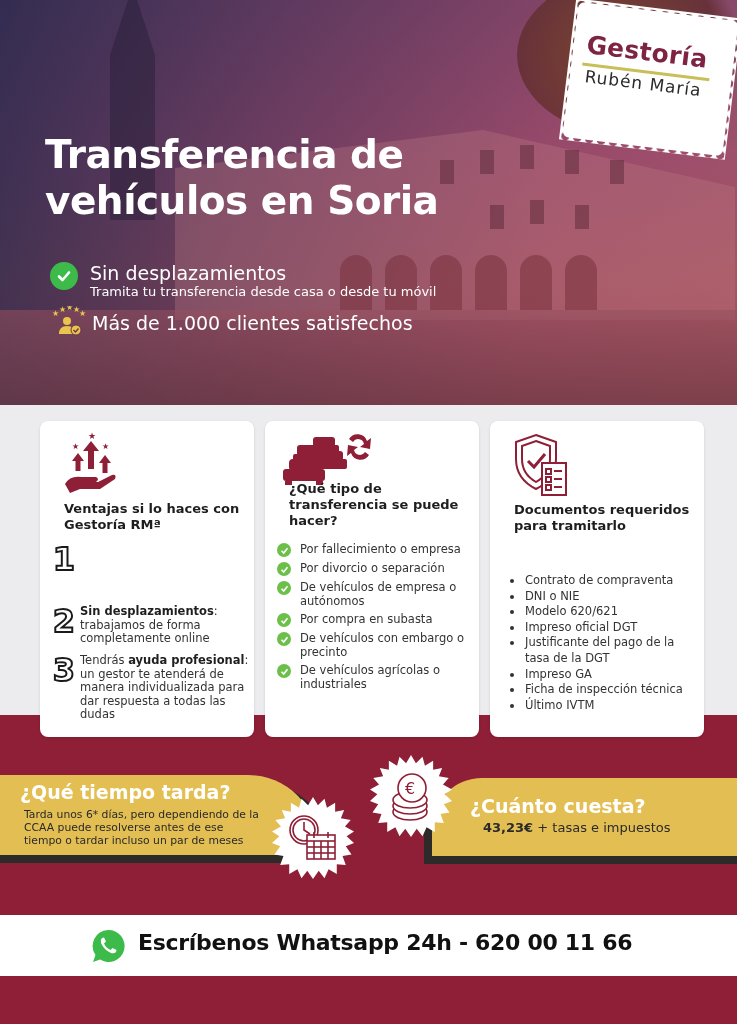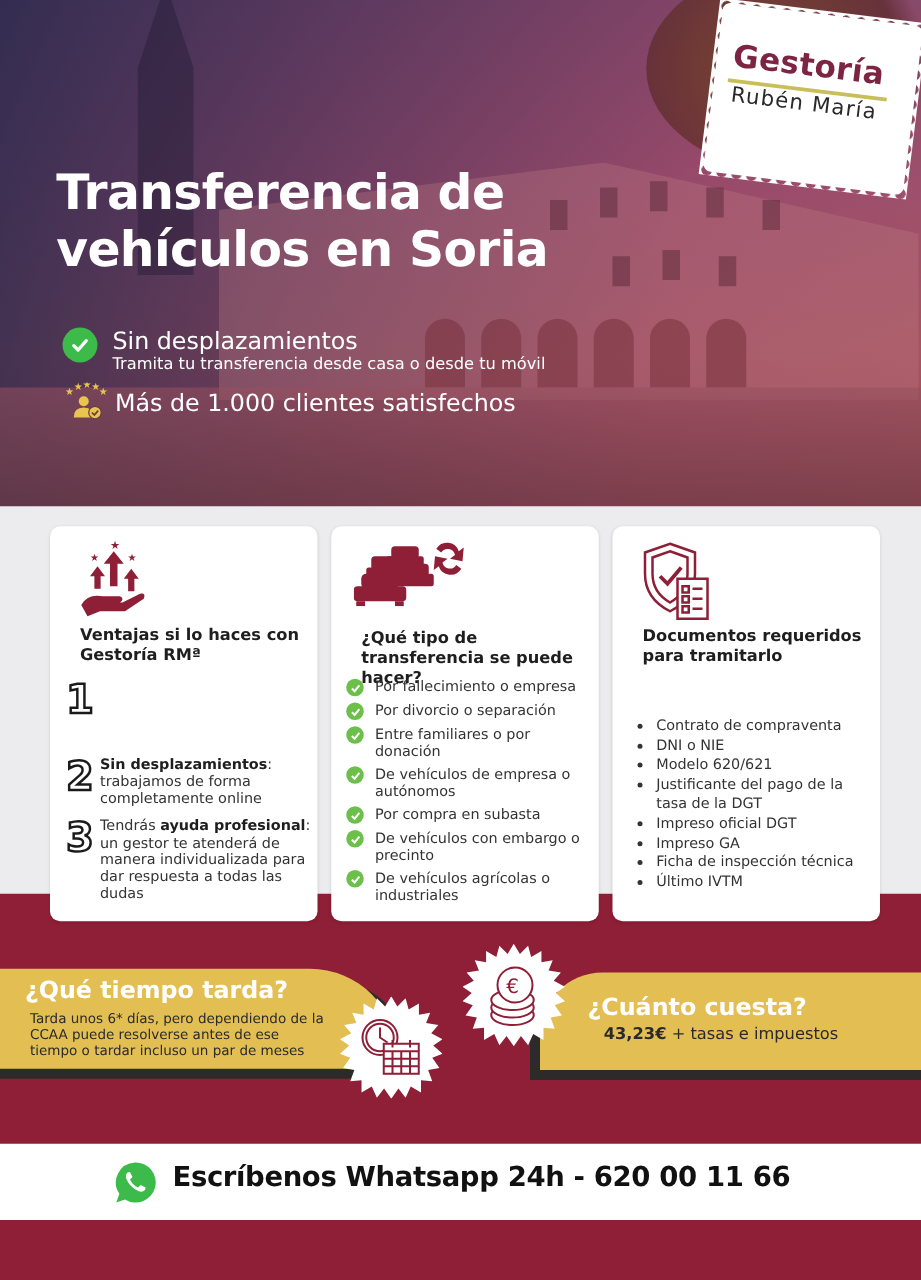--- a/index.html
+++ b/index.html
@@ -191,21 +191,21 @@
       <rect x="34" y="22" width="26" height="10" rx="3"></rect>
         <rect x="30" y="30" width="34" height="10" rx="2"></rect>
       <rect x="6" y="30" width="30" height="12" rx="4"></rect>
         <rect x="0" y="40" width="42" height="12" rx="3"></rect>
       <rect x="2" y="52" width="7" height="4"></rect>
         <rect x="33" y="52" width="7" height="4"></rect>
       <path d="M66 10 A10 10 0 0 1 84 12 L88 9 L87 20 L77 18 L81 15 A6 6 0 0 0 70 13 Z"></path>
       <path d="M86 26 A10 10 0 0 1 68 24 L64 27 L65 16 L75 18 L71 21 A6 6 0 0 0 82 23 Z"></path>
     </svg>
   </div>
-  <h3 style="top:82px">
+  <h3 style="top:60px">
     <div>¿Qué tipo de</div>
     <div>transferencia se puede</div>
     <div>hacer?</div>
   </h3>
 </div>
 <div class="chk-list" style="left:277px">
   <div class="chk-item">
       <span class="gchk">
         <svg width="9" height="9" viewBox="0 0 9 9">
           <path d="M1.5 4.8 L3.7 7 L7.5 2.3" stroke="#fff" stroke-width="1.6" fill="none"></path>
@@ -213,28 +213,20 @@
       </span>
       <span class="chk-text">Por fallecimiento o empresa</span>
     </div>
   <div class="chk-item">
       <span class="gchk">
         <svg width="9" height="9" viewBox="0 0 9 9">
           <path d="M1.5 4.8 L3.7 7 L7.5 2.3" stroke="#fff" stroke-width="1.6" fill="none"></path>
         </svg>
       </span>
       <span class="chk-text">Por divorcio o separación</span>
-    </div>
-  <div class="chk-item">
-      <span class="gchk">
-        <svg width="9" height="9" viewBox="0 0 9 9">
-          <path d="M1.5 4.8 L3.7 7 L7.5 2.3" stroke="#fff" stroke-width="1.6" fill="none"></path>
-        </svg>
-      </span>
-      <span class="chk-text">Entre familiares o por donación</span>
     </div>
   <div class="chk-item">
       <span class="gchk">
         <svg width="9" height="9" viewBox="0 0 9 9">
           <path d="M1.5 4.8 L3.7 7 L7.5 2.3" stroke="#fff" stroke-width="1.6" fill="none"></path>
         </svg>
       </span>
       <span class="chk-text">De vehículos de empresa o autónomos</span>
     </div>
   <div class="chk-item">
@@ -280,22 +272,22 @@
   </div>
   <h3 style="top:81px">
     <div>Documentos requeridos</div>
     <div>para tramitarlo</div>
   </h3>
 </div>
 <ul class="doc-list" style="left:506px">
   <li>Contrato de compraventa</li>
   <li>DNI o NIE</li>
   <li>Modelo 620/621</li>
+  <li>Impreso oficial DGT</li>
   <li>Justificante del pago de la tasa de la DGT</li>
-  <li>Impreso oficial DGT</li>
   <li>Impreso GA</li>
   <li>Ficha de inspección técnica</li>
   <li>Último IVTM</li>
 </ul>
 
 <div class="shadow-bar rib-left-shadow"></div>
 <div class="ribbon rib-left"></div>
 <div class="rib-title" style="left:20px;top:781px">¿Qué tiempo tarda?</div>
 <div class="rib-text" style="left:24px;top:808px">
   <div>Tarda unos 6* días, pero dependiendo de la</div>

